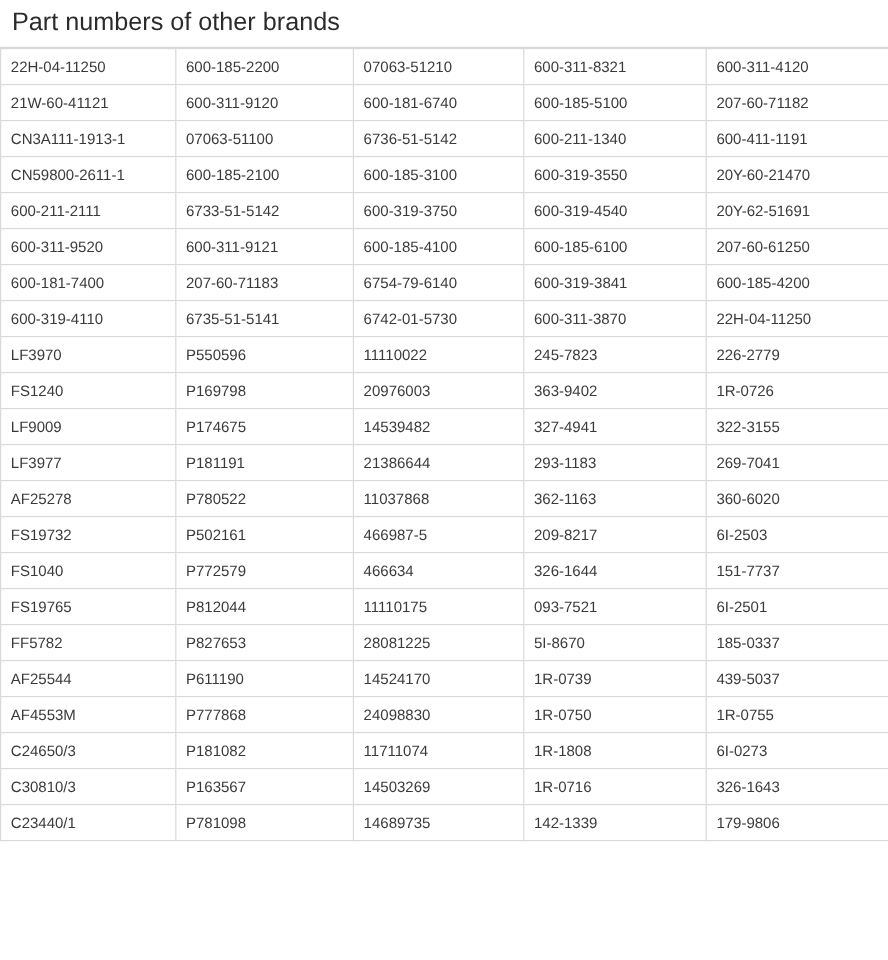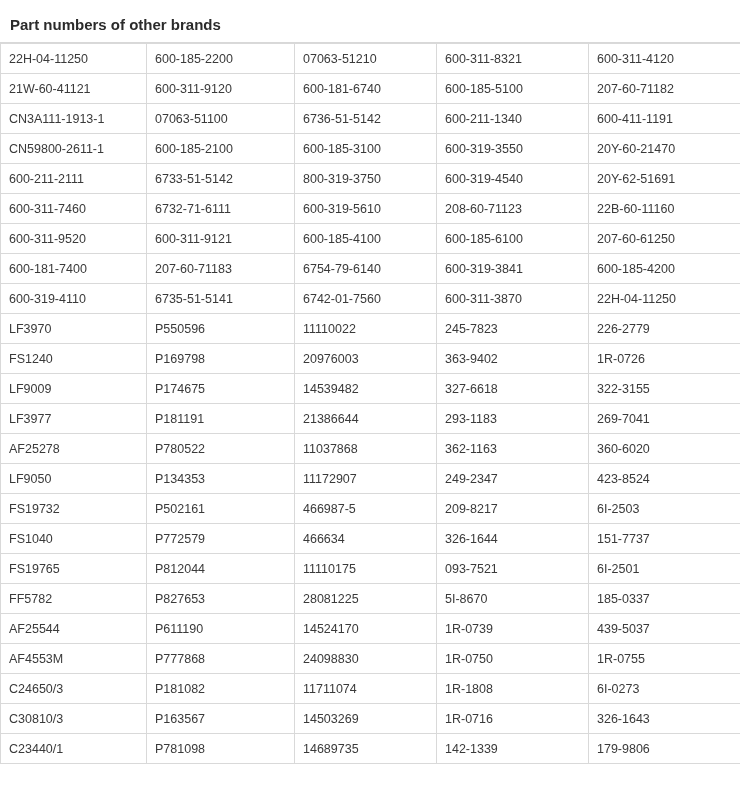--- a/index.html
+++ b/index.html
@@ -14,24 +14,24 @@
     color: #333333;
     overflow: hidden;
   }
   .page {
     width: 740px;
     height: 800px;
     position: relative;
     background: #ffffff;
   }
   .title {
-    font-size: 15px;
-    font-weight: bold;
+    font-size: 21px;
+    font-weight: normal;
     color: #2b2b2b;
-    padding: 16px 0 8px 10px;
+    padding: 6px 0 8px 10px;
     margin: 0;
     line-height: 1.2;
     letter-spacing: 0px;
   }
   .title-rule {
     height: 1px;
     background: #d8d8d8;
     width: 740px;
   }
   table.parts {
@@ -96,49 +96,42 @@
         <tr>
           <td>CN59800-2611-1</td>
           <td>600-185-2100</td>
           <td>600-185-3100</td>
           <td>600-319-3550</td>
           <td>20Y-60-21470</td>
         </tr>
         <tr>
           <td>600-211-2111</td>
           <td>6733-51-5142</td>
-          <td>800-319-3750</td>
+          <td>600-319-3750</td>
           <td>600-319-4540</td>
           <td>20Y-62-51691</td>
-        </tr>
-        <tr>
-          <td>600-311-7460</td>
-          <td>6732-71-6111</td>
-          <td>600-319-5610</td>
-          <td>208-60-71123</td>
-          <td>22B-60-11160</td>
         </tr>
         <tr>
           <td>600-311-9520</td>
           <td>600-311-9121</td>
           <td>600-185-4100</td>
           <td>600-185-6100</td>
           <td>207-60-61250</td>
         </tr>
         <tr>
           <td>600-181-7400</td>
           <td>207-60-71183</td>
           <td>6754-79-6140</td>
           <td>600-319-3841</td>
           <td>600-185-4200</td>
         </tr>
         <tr>
           <td>600-319-4110</td>
           <td>6735-51-5141</td>
-          <td>6742-01-7560</td>
+          <td>6742-01-5730</td>
           <td>600-311-3870</td>
           <td>22H-04-11250</td>
         </tr>
         <tr>
           <td>LF3970</td>
           <td>P550596</td>
           <td>11110022</td>
           <td>245-7823</td>
           <td>226-2779</td>
         </tr>
@@ -146,45 +139,38 @@
           <td>FS1240</td>
           <td>P169798</td>
           <td>20976003</td>
           <td>363-9402</td>
           <td>1R-0726</td>
         </tr>
         <tr>
           <td>LF9009</td>
           <td>P174675</td>
           <td>14539482</td>
-          <td>327-6618</td>
+          <td>327-4941</td>
           <td>322-3155</td>
         </tr>
         <tr>
           <td>LF3977</td>
           <td>P181191</td>
           <td>21386644</td>
           <td>293-1183</td>
           <td>269-7041</td>
         </tr>
         <tr>
           <td>AF25278</td>
           <td>P780522</td>
           <td>11037868</td>
           <td>362-1163</td>
           <td>360-6020</td>
         </tr>
         <tr>
-          <td>LF9050</td>
-          <td>P134353</td>
-          <td>11172907</td>
-          <td>249-2347</td>
-          <td>423-8524</td>
-        </tr>
-        <tr>
           <td>FS19732</td>
           <td>P502161</td>
           <td>466987-5</td>
           <td>209-8217</td>
           <td>6I-2503</td>
         </tr>
         <tr>
           <td>FS1040</td>
           <td>P772579</td>
           <td>466634</td>

